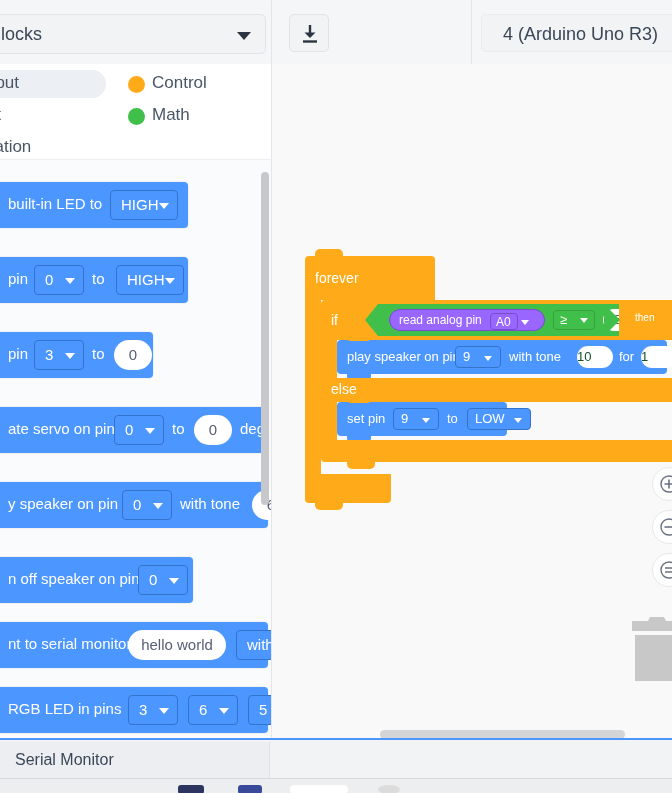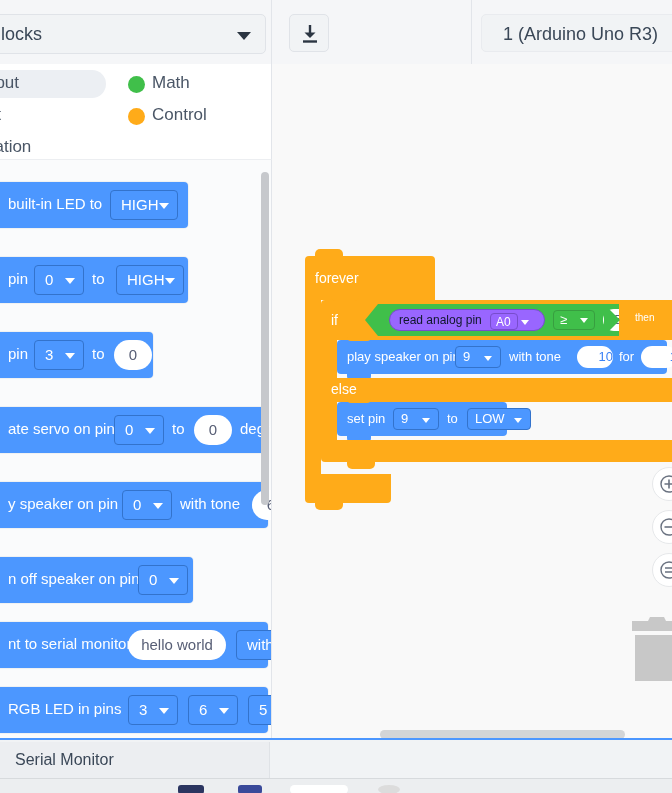--- a/index.html
+++ b/index.html
@@ -89,21 +89,21 @@
   .if-fnotch{position:absolute;left:26px;top:162px;width:28px;height:7px;background:#ffab19;border-radius:0 0 5px 5px;}
 
   
   .cond{position:absolute;left:44px;top:4px;height:32px;background:#40bf4a;
     clip-path:polygon(13px 0,100% 0,100% 100%,13px 100%,0 50%);
     padding-left:4px;box-sizing:border-box;width:254px;}
   .cond-right{position:absolute;left:283px;top:4px;width:16px;height:32px;background:#40bf4a;
     clip-path:polygon(0 0,100% 50%,0 100%);}
   .reporter{position:absolute;left:24px;top:5px;height:22px;background:#9966ff;border-radius:11px;
     border:1px solid #774dcb;box-sizing:border-box;}
-  .reporter .rtxt{position:absolute;left:9px;top:3px;font-size:12px;color:#0f172a;white-space:nowrap;}
+  .reporter .rtxt{position:absolute;left:9px;top:3px;font-size:12px;color:#ffffff;white-space:nowrap;}
   .rdrop{position:absolute;top:3px;height:17px;background:#9966ff;border:1px solid #774dcb;
     border-radius:4px;box-sizing:border-box;cursor:pointer;}
   .rdrop .rv{position:absolute;left:5px;top:1px;font-size:12px;color:#fff;}
   .rdrop .ra{position:absolute;top:6px;width:0;height:0;border-left:4px solid transparent;
     border-right:4px solid transparent;border-top:5px solid #fff;}
   .opdrop{position:absolute;left:188px;top:6px;width:42px;height:20px;background:#40bf4a;
     border:1px solid #389e40;border-radius:4px;box-sizing:border-box;cursor:pointer;}
   .opdrop .ov{position:absolute;left:6px;top:1px;font-size:13px;color:#fff;}
   .opdrop .oa{position:absolute;left:26px;top:7px;width:0;height:0;border-left:4px solid transparent;
     border-right:4px solid transparent;border-top:5px solid #fff;}
@@ -114,21 +114,21 @@
   .cblk{position:absolute;background:#4c97ff;border-radius:4px;height:34px;}
   .cblk .txt{position:absolute;top:9px;font-size:13px;color:#fff;white-space:nowrap;}
   .cblk .cnotch-t{position:absolute;left:10px;top:-5px;width:24px;height:6px;background:#ffab19;border-radius:0 0 4px 4px;}
   .cblk .cnotch-b{position:absolute;left:10px;top:34px;width:24px;height:6px;background:#4c97ff;border-radius:0 0 4px 4px;}
   .cdrop{position:absolute;top:6px;height:22px;background:#4c97ff;border:1px solid #3373cc;
     border-radius:4px;box-sizing:border-box;cursor:pointer;}
   .cdrop .cv{position:absolute;left:7px;top:2px;font-size:13px;color:#fff;white-space:nowrap;}
   .cdrop .ca{position:absolute;top:9px;width:0;height:0;border-left:4px solid transparent;
     border-right:4px solid transparent;border-top:5px solid #fff;}
   .cnum{position:absolute;top:6px;height:22px;background:#fff;border-radius:11px;}
-  .cnum span{position:absolute;top:3px;width:100%;text-align:right;font-size:13px;color:#3b82f6;}
+  .cnum span{position:absolute;top:3px;width:100%;text-align:left;font-size:13px;color:#14532d;}
 
   
   .zctl{position:absolute;width:34px;height:34px;border-radius:50%;background:#fff;
     border:1px solid #e6e8ea;box-sizing:border-box;cursor:pointer;}
   .zctl svg{position:absolute;left:7px;top:7px;}
   .trash{position:absolute;left:360px;top:545px;}
   .h-scroll{position:absolute;left:108px;top:666px;width:245px;height:9px;background:#d3d5d7;border-radius:5px;}
 
   
   .bottombar{position:absolute;left:0;top:738px;width:672px;height:40px;background:#f1f3f5;
@@ -159,47 +159,47 @@
         <svg width="22" height="22" viewBox="0 0 22 22">
           <path d="M11 2 L11 12" stroke="#2b3542" stroke-width="2.4" fill="none"></path>
           <path d="M5.5 9.5 L11 15 L16.5 9.5 Z" fill="#2b3542"></path>
           <path d="M4 18.5 L18 18.5" stroke="#2b3542" stroke-width="2.4" fill="none"></path>
         </svg>
       </div>
     </div>
 
     <div class="topbar-right">
       <div class="board-chip">
-        <span>1 (Arduino Uno R3)</span>
+        <span>4 (Arduino Uno R3)</span>
       </div>
     </div>
   </div>
 
   <div class="catstrip">
 
     <div class="catcol c1">
       <div class="cat sel">
         <span class="clbl">Output</span>
       </div>
       <div class="cat">
         <span class="clbl">nput</span>
       </div>
       <div class="cat">
         <span class="clbl">Notation</span>
       </div>
     </div>
 
     <div class="catcol c2">
       <div class="cat">
+        <span class="dot" style="background:#ffab19"></span>
+        <span class="clbl">Control</span>
+      </div>
+      <div class="cat">
         <span class="dot" style="background:#40bf4a"></span>
         <span class="clbl">Math</span>
-      </div>
-      <div class="cat">
-        <span class="dot" style="background:#ffab19"></span>
-        <span class="clbl">Control</span>
       </div>
     </div>
   </div>
 
   <div class="palette">
 
     <div class="pblock" style="top:22px;width:250px">
 
       <span class="txt" style="left:70px">built-in LED to</span>
       <div class="fdrop" style="left:172px;width:68px">

